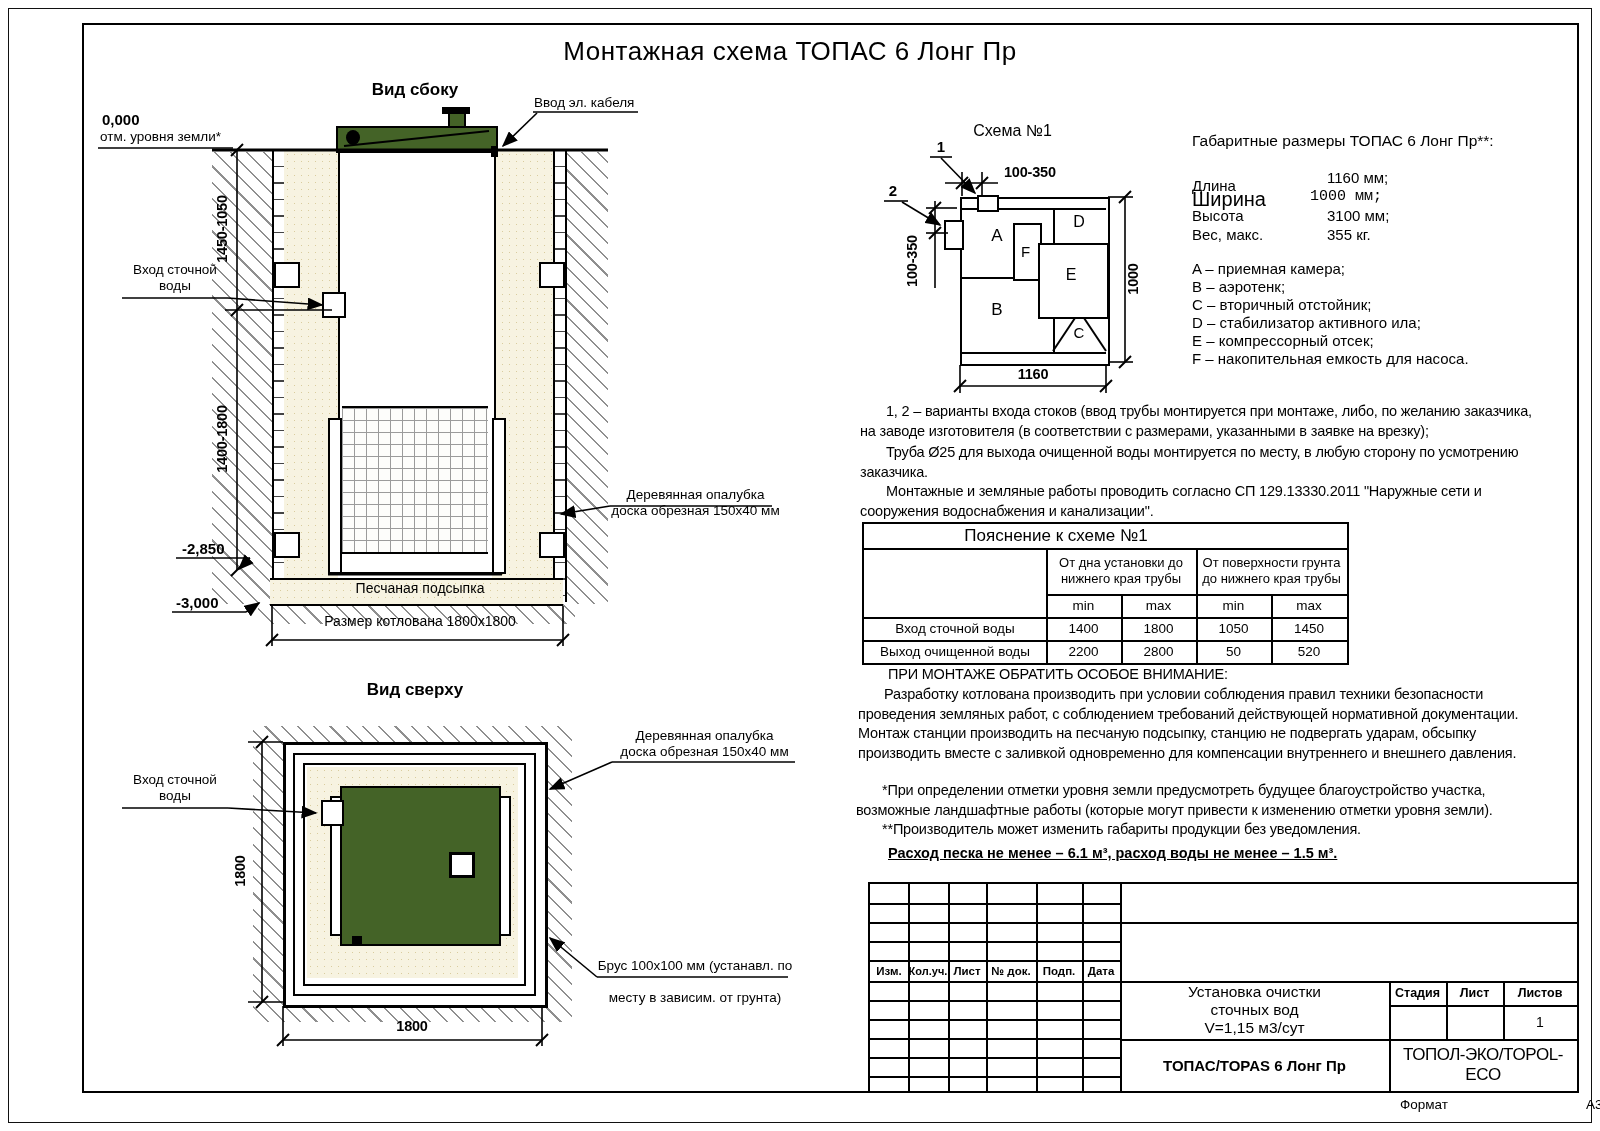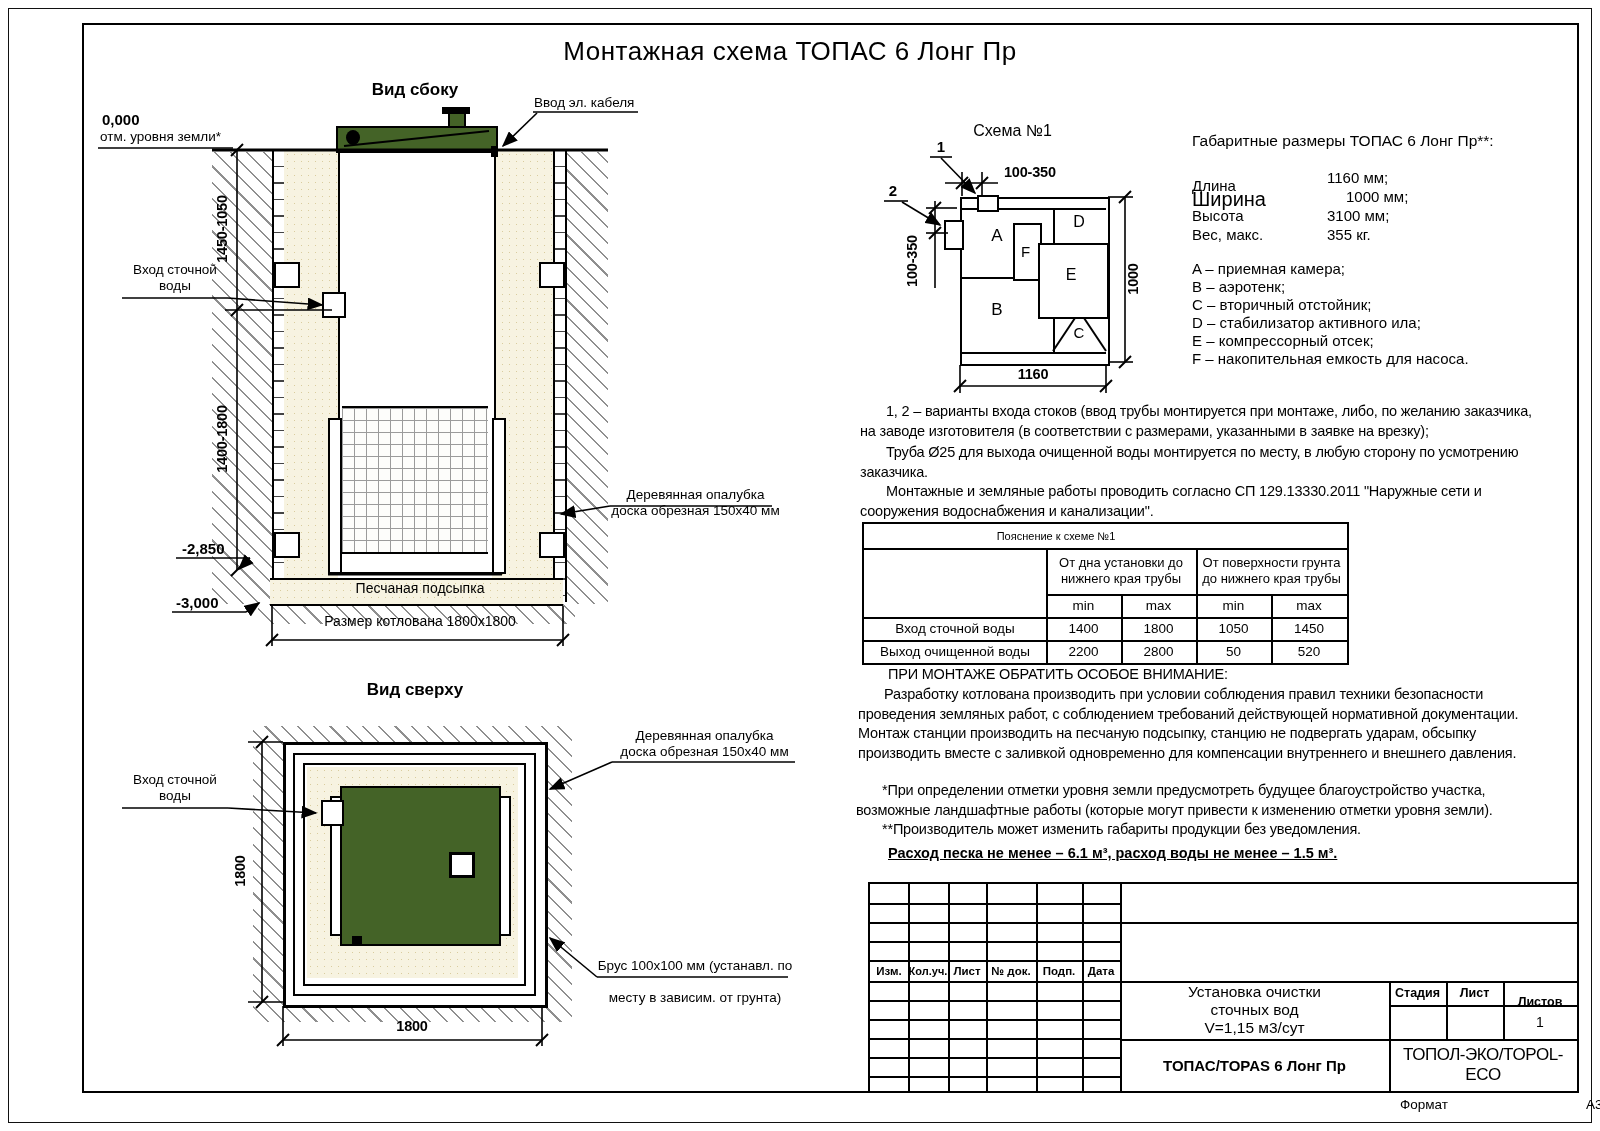--- a/index.html
+++ b/index.html
@@ -135,21 +135,21 @@
   <div class="abs c b" style="left:882px;top:182px;width:22px;font-size:15px;">2</div>
   <div class="abs dim" style="left:1004px;top:164px;">100-350</div>
   <div class="abs c dim rot" style="left:857px;top:253px;width:110px;">100-350</div>
   <div class="abs c dim rot" style="left:1078px;top:271px;width:110px;">1000</div>
   <div class="abs c dim" style="left:993px;top:366px;width:80px;">1160</div>
 
   <div class="abs" style="left:1192px;top:132px;width:380px;font-size:15.5px;">Габаритные размеры ТОПАС 6 Лонг Пр**:</div>
   <div class="abs" style="left:1192px;top:177px;font-size:15px;">Длина</div>
   <div class="abs" style="left:1327px;top:169px;font-size:15px;">1160 мм;</div>
   <div class="abs" style="left:1192px;top:188px;font-size:20px;">Ширина</div>
-  <div class="abs" style="left:1346px;top:188px;font-size:15px;">1000 мм;</div>
+  <div class="abs" style="left:1310px;top:188px;font-size:15px;font-family:Liberation Mono, monospace;">1000 мм;</div>
   <div class="abs" style="left:1192px;top:207px;font-size:15px;">Высота</div>
   <div class="abs" style="left:1327px;top:207px;font-size:15px;">3100 мм;</div>
   <div class="abs" style="left:1192px;top:226px;font-size:15px;">Вес, макс.</div>
   <div class="abs" style="left:1327px;top:226px;font-size:15px;">355 кг.</div>
 
   <div class="abs" style="left:1192px;top:260px;font-size:15px;">A – приемная камера;</div>
   <div class="abs" style="left:1192px;top:278px;font-size:15px;">B – аэротенк;</div>
   <div class="abs" style="left:1192px;top:296px;font-size:15px;">C – вторичный отстойник;</div>
   <div class="abs" style="left:1192px;top:314px;font-size:15px;">D – стабилизатор активного ила;</div>
   <div class="abs" style="left:1192px;top:332px;font-size:15px;">E – компрессорный отсек;</div>
@@ -161,21 +161,21 @@
 
   <div class="abs" style="left:862px;top:522px;width:483px;height:139px;border:2.5px solid #000;">
     <div class="hl" style="left:0;top:24px;width:483px;"></div>
     <div class="hl" style="left:182px;top:70px;width:301px;"></div>
     <div class="hl" style="left:0;top:93px;width:483px;"></div>
     <div class="hl" style="left:0;top:116px;width:483px;"></div>
     <div class="vl" style="left:182px;top:24px;height:115px;"></div>
     <div class="vl" style="left:332px;top:24px;height:115px;"></div>
     <div class="vl" style="left:257px;top:70px;height:69px;"></div>
     <div class="vl" style="left:407px;top:70px;height:69px;"></div>
-    <div class="tbl-cell" style="left:0;top:0;width:384px;height:24px;font-size:11px;">Пояснение к схеме №1</div>
+    <div class="tbl-cell" style="left:0;top:0;width:384px;height:24px;font-size:17px;">Пояснение к схеме №1</div>
     <div class="tbl-cell" style="left:186px;top:26px;width:142px;height:42px;font-size:13px;line-height:1.25;">От дна установки до нижнего края трубы</div>
     <div class="tbl-cell" style="left:336px;top:26px;width:143px;height:42px;font-size:13px;line-height:1.25;">От поверхности грунта до нижнего края трубы</div>
     <div class="tbl-cell" style="left:182px;top:70px;width:75px;height:23px;font-size:13.5px;">min</div>
     <div class="tbl-cell" style="left:257px;top:70px;width:75px;height:23px;font-size:13.5px;">max</div>
     <div class="tbl-cell" style="left:332px;top:70px;width:75px;height:23px;font-size:13.5px;">min</div>
     <div class="tbl-cell" style="left:407px;top:70px;width:76px;height:23px;font-size:13.5px;">max</div>
     <div class="tbl-cell" style="left:0;top:93px;width:182px;height:23px;font-size:13.5px;">Вход сточной воды</div>
     <div class="tbl-cell" style="left:182px;top:93px;width:75px;height:23px;font-size:13.5px;">1400</div>
     <div class="tbl-cell" style="left:257px;top:93px;width:75px;height:23px;font-size:13.5px;">1800</div>
     <div class="tbl-cell" style="left:332px;top:93px;width:75px;height:23px;font-size:13.5px;">1050</div>
@@ -228,21 +228,21 @@
     <div class="tbl-cell b" style="left:212px;top:76px;width:38px;height:21px;font-size:11.5px;">Дата</div>
 
     <div class="tbl-cell" style="left:250px;top:97px;width:269px;height:58px;flex-direction:column;font-size:15.5px;line-height:1.18;">
       <span>Установка очистки</span>
       <span>сточных вод</span>
       <span>V=1,15 м3/сут</span>
     </div>
 
     <div class="tbl-cell b" style="left:519px;top:97px;width:57px;height:24px;font-size:12.5px;">Стадия</div>
     <div class="tbl-cell b" style="left:576px;top:97px;width:57px;height:24px;font-size:12.5px;">Лист</div>
-    <div class="tbl-cell b" style="left:633px;top:97px;width:74px;height:24px;font-size:12.5px;margin-top:9px;">Листов</div>
+    <div class="tbl-cell b" style="left:633px;top:97px;width:74px;height:24px;font-size:12.5px;">Листов</div>
     <div class="tbl-cell" style="left:633px;top:121px;width:74px;height:34px;font-size:14px;">1</div>
 
     <div class="tbl-cell b" style="left:250px;top:155px;width:269px;height:52px;font-size:15px;">ТОПАС/TOPAS 6 Лонг Пр</div>
     <div class="tbl-cell" style="left:519px;top:155px;width:188px;height:52px;font-size:17px;letter-spacing:-0.5px;">ТОПОЛ-ЭКО/TOPOL-ECO</div>
   </div>
   <div class="abs" style="left:1400px;top:1097px;font-size:13.5px;">Формат</div>
   <div class="abs" style="left:1546px;top:1097px;font-size:13.5px;margin-left:40px;">А3</div>
 
   <svg class="overlay" width="1600" height="1131">
     <defs>

